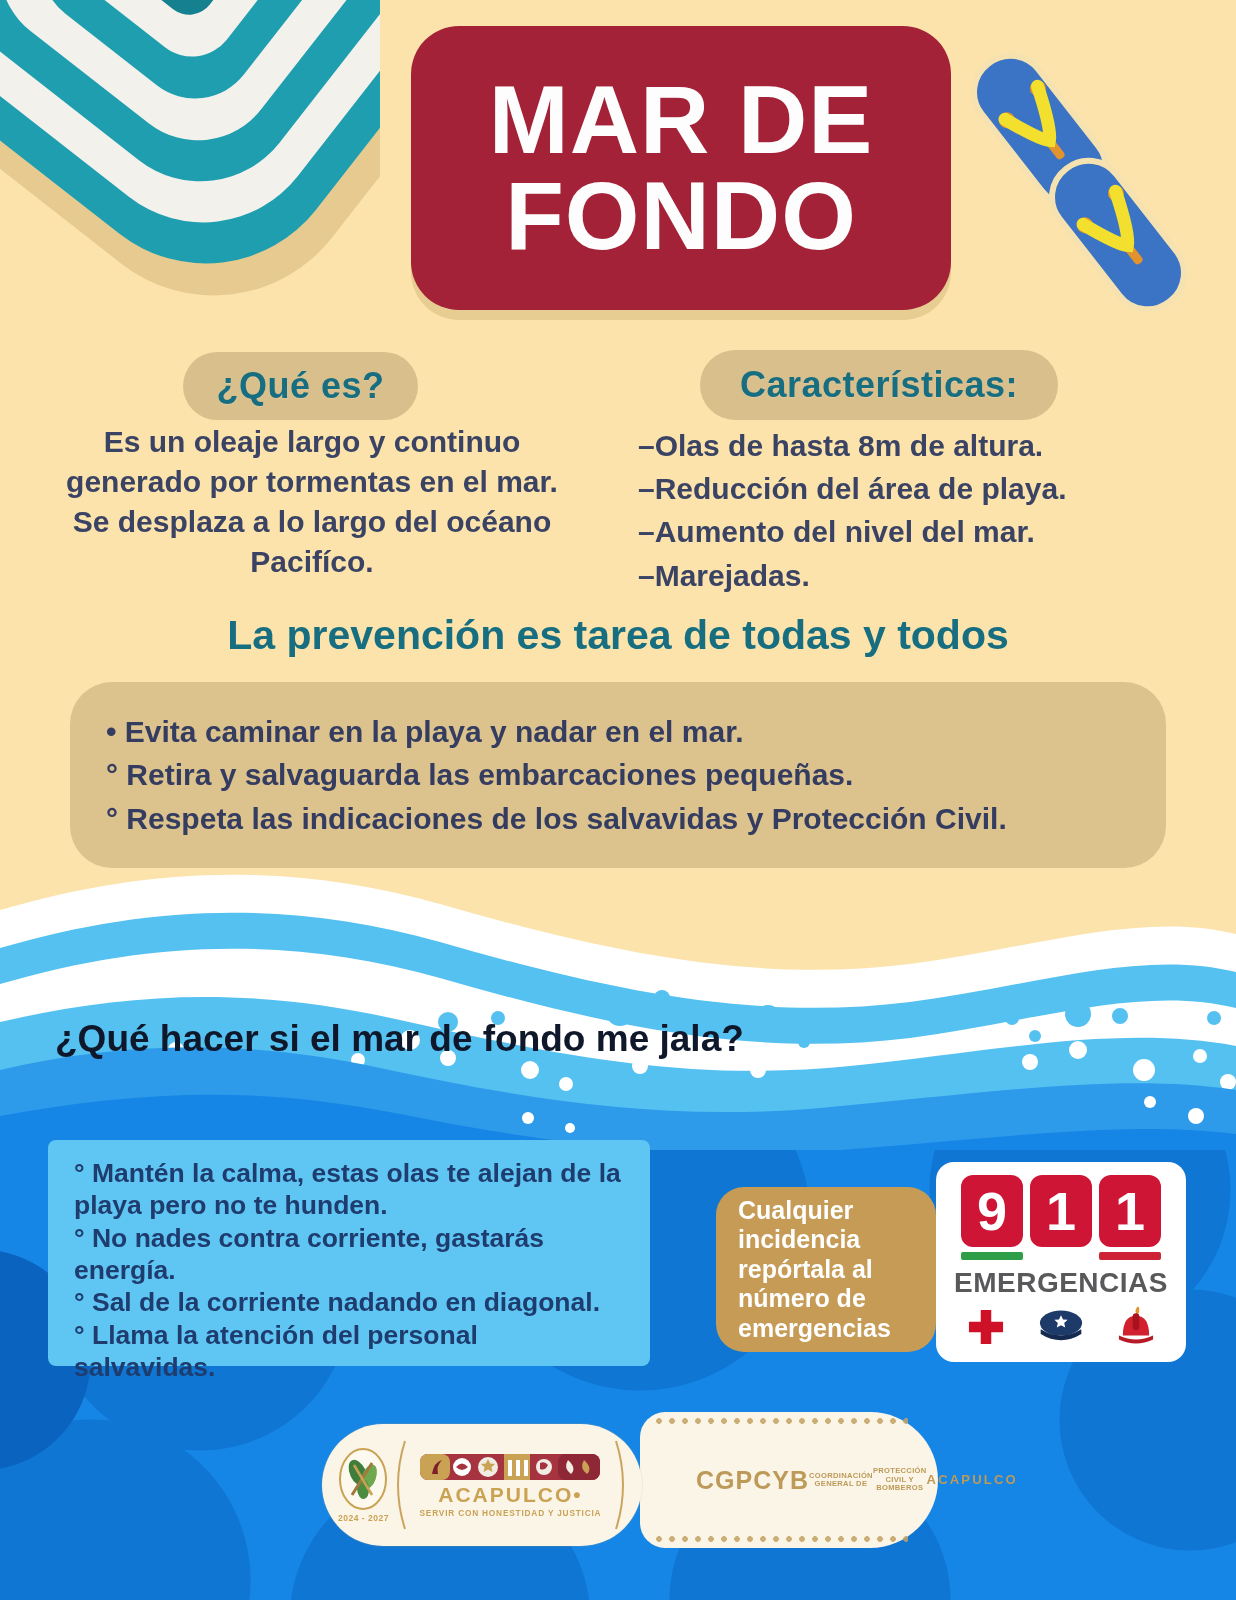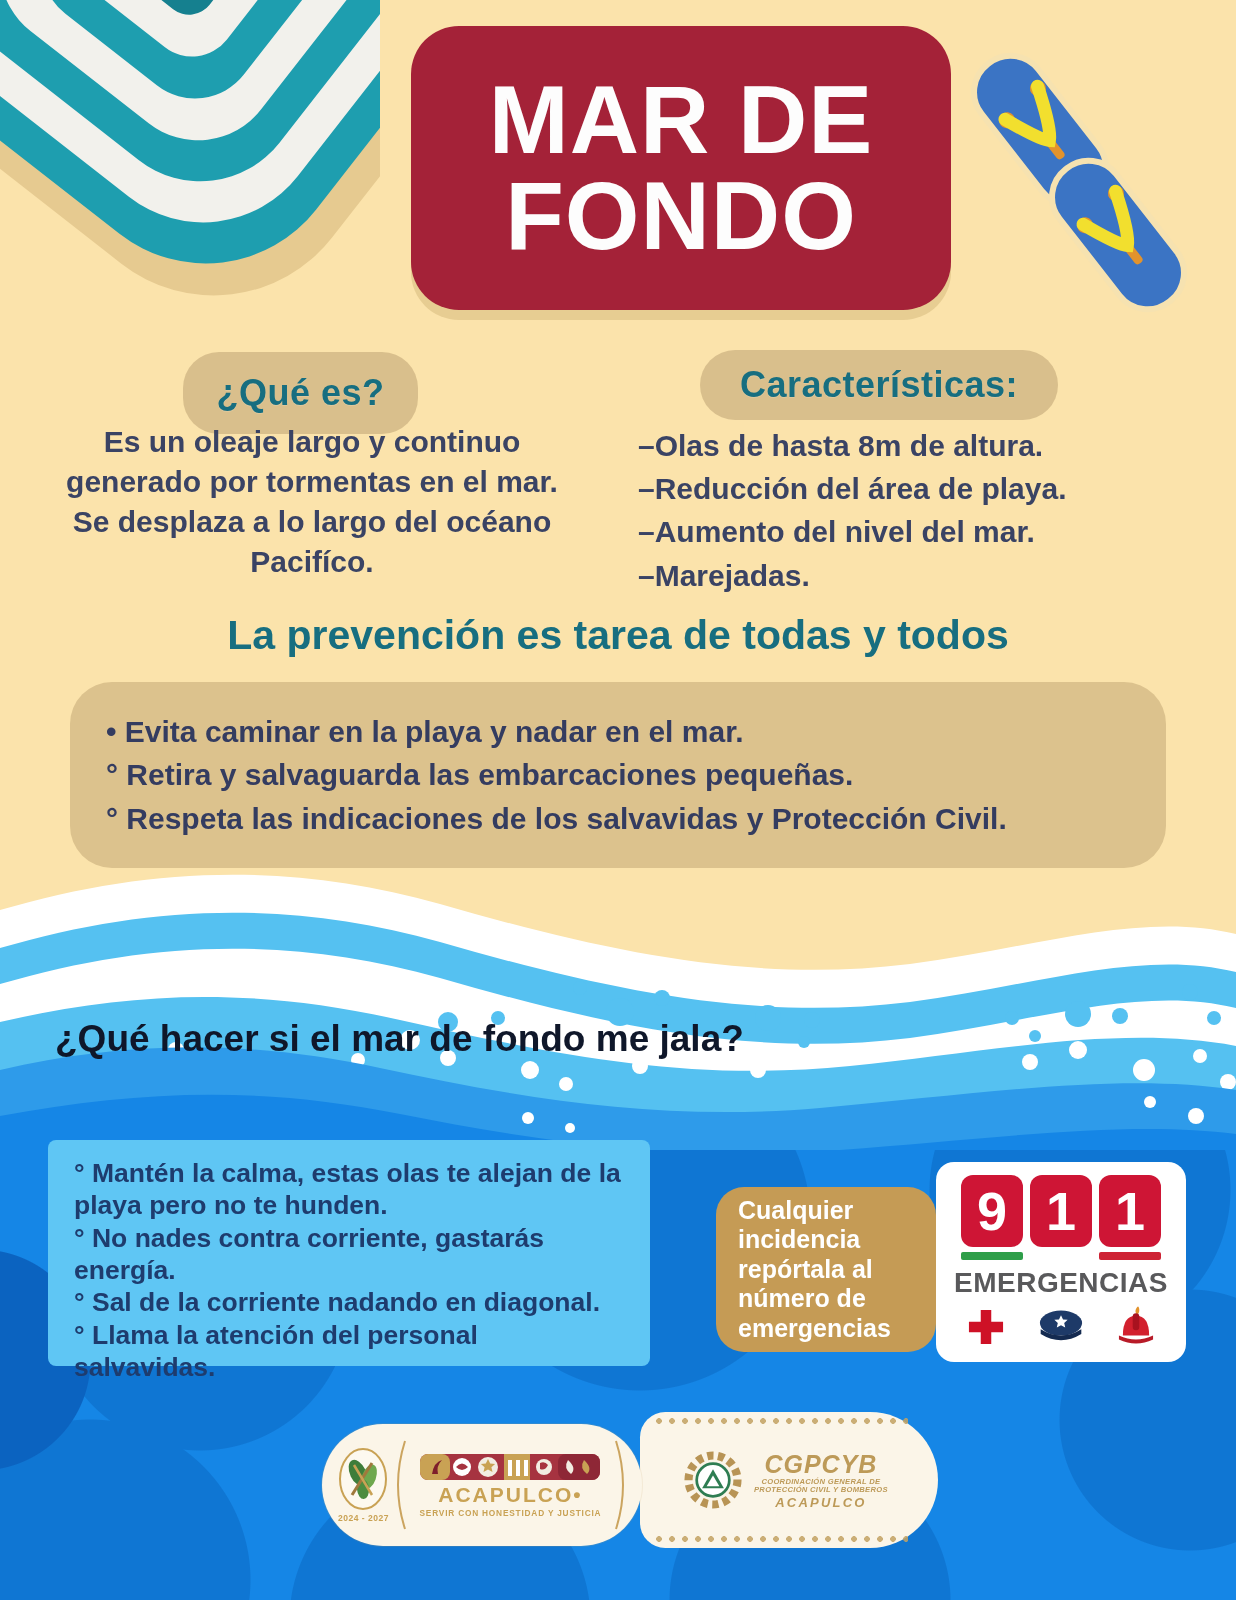--- a/index.html
+++ b/index.html
@@ -124,23 +124,23 @@
     z-index:4;display:flex;align-items:center;gap:12px;
     padding-left:44px;box-sizing:border-box;
   }
   .trim{
     position:absolute;left:14px;right:30px;height:10px;
     background-image:radial-gradient(circle at 5px 5px, #C3A262 2.6px, transparent 3.1px);
     background-size:13px 10px;opacity:.85;
   }
   .trim.top{top:4px;}
   .trim.bottom{bottom:4px;}
-  .cg-col{display:flex;flex-direction:column;align-items:center;line-height:1.12;font-style:italic;}
+  .cg-col{display:flex;flex-direction:row;align-items:center;line-height:1.12;}
   .cg-acronym{color:#BD9A58;font-size:25px;font-weight:800;letter-spacing:1px;}
-  .cg-line{color:#BD9A58;font-size:7.6px;font-weight:700;letter-spacing:.3px;}
+  .cg-line{color:#BD9A58;font-size:7.6px;font-weight:700;letter-spacing:.3px;text-align:center;}
   .cg-line3{color:#BD9A58;font-size:13px;font-weight:700;letter-spacing:2.2px;margin-top:1px;}
   .pill-left{
     left:322px;top:1424px;width:320px;height:122px;
     background:#FBF5E8;border-radius:61px;
     z-index:5;display:flex;align-items:center;gap:6px;
     padding:0 16px;box-sizing:border-box;
     box-shadow:0 0 0 1px rgba(200,170,110,.15);
   }
   .em-col{display:flex;flex-direction:column;align-items:center;}
   .em-years{color:#C9A254;font-size:8.5px;font-weight:700;margin-top:2px;letter-spacing:.5px;}
@@ -183,21 +183,21 @@
     </g>
     <g transform="translate(178 205) rotate(-38)">
       <rect x="-36" y="-84" width="72" height="168" rx="35" fill="#3B74C4" stroke="#F6E2B0" stroke-width="6"></rect>
       <circle cx="-20" cy="-28" r="8" fill="#E2932D"></circle>
       <circle cx="24" cy="-34" r="8" fill="#E2932D"></circle>
       <rect x="-4" y="8" width="9" height="28" rx="4" fill="#E2932D"></rect>
       <path d="M -21 -30 Q -6 8 1 14 Q 10 6 25 -36" stroke="#F2DF2E" stroke-width="13" fill="none" stroke-linecap="round"></path>
     </g>
   </svg>
 
-  <div class="abs heading-pill" style="left:183px;top:352px;width:235px;height:82px;">
+  <div class="abs heading-pill" style="left:183px;top:352px;width:235px;height:68px;">
     <span>¿Qué es?</span>
   </div>
   <div class="abs para">Es un oleaje largo y continuo generado por tormentas en el mar. Se desplaza a lo largo del océano Pacifíco.</div>
 
   <div class="abs heading-pill" style="left:700px;top:350px;width:358px;height:70px;">
     <span>Características:</span>
   </div>
   <div class="abs char-list">
     <div>–Olas de hasta 8m de altura.</div>
     <div>–Reducción del área de playa.</div>

